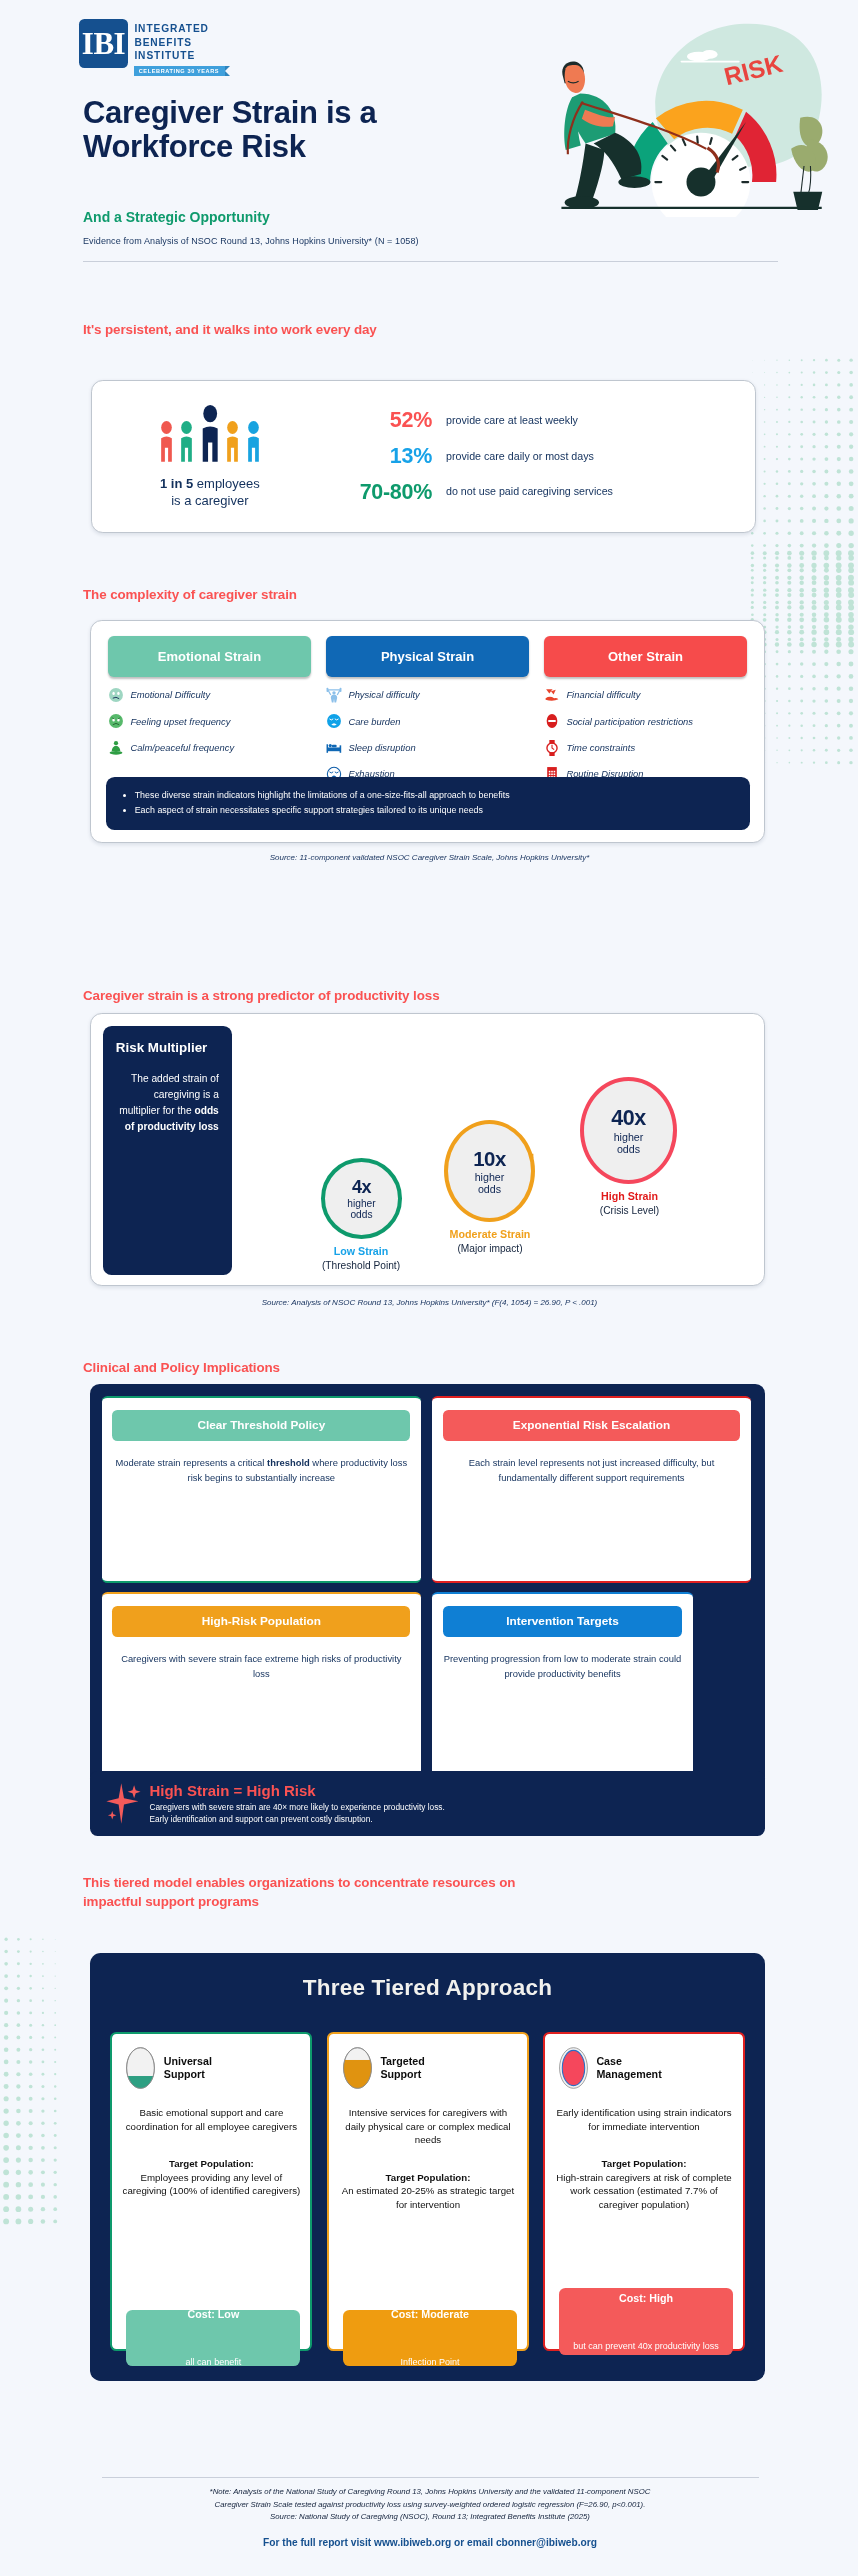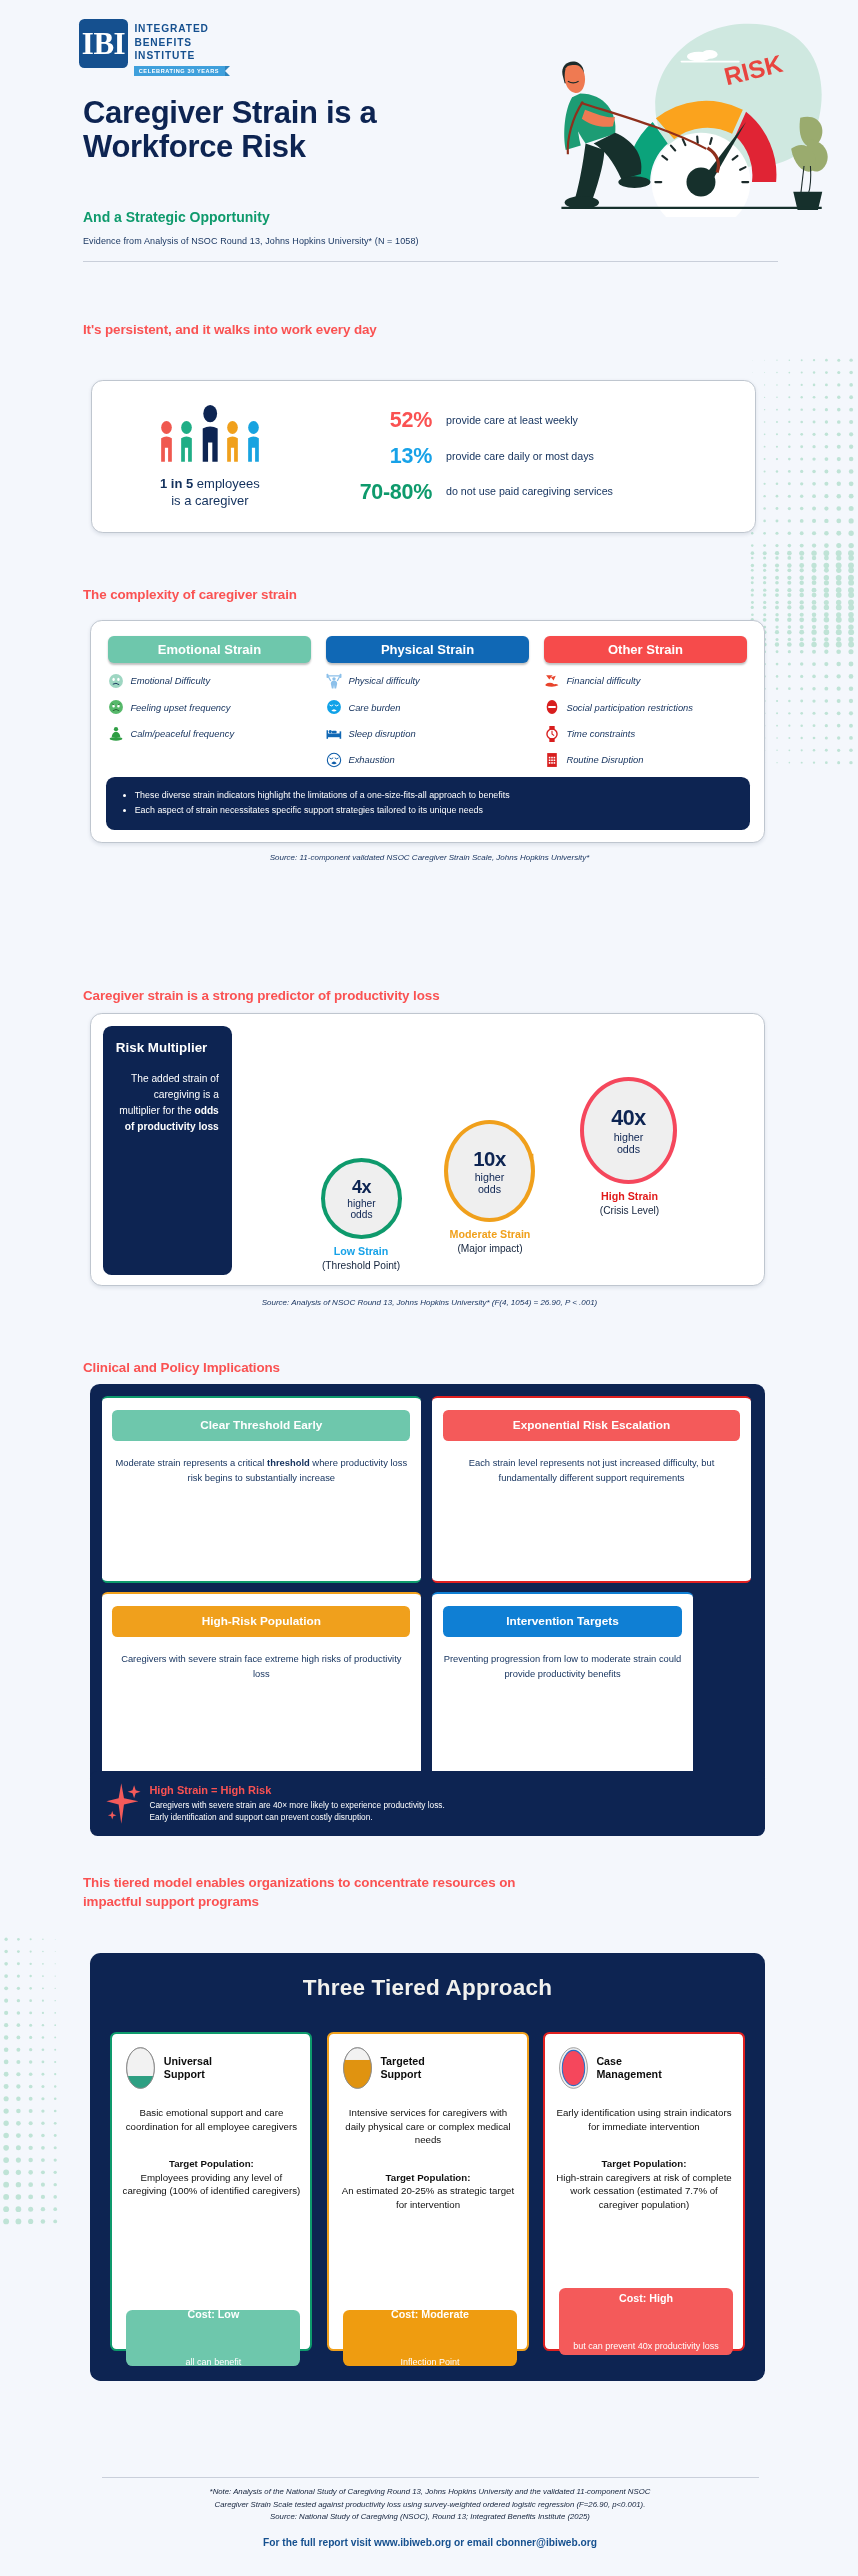--- a/index.html
+++ b/index.html
@@ -87,21 +87,21 @@
   .stat-caption {
     text-align: center; font-size: 13px; line-height: 1.28; margin-top: 9.7px; color:#12305c;
   }
   .stat-line { display: flex; align-items: center; }
   .stat-pct { font-size: 21.5px; font-weight: bold; text-align: right; width: 115px; letter-spacing: -0.3px;}
   .stat-desc { font-size: 10.7px; line-height: 1.3; margin-left: 14px; width: 177px; color:#12305c; }
 
   
   .strain-head {
     border-radius: 5.9px; color: #ffffff; font-size: 13px; font-weight: bold;
-    text-align: center; padding: 6px 0; box-shadow: 0 1.1px 2.1px rgba(0,0,0,.25);
+    text-align: center; padding: 13px 0; box-shadow: 0 1.1px 2.1px rgba(0,0,0,.25);
   }
   .strain-item { display: flex; align-items: center; gap: 6.4px; margin-top: 10.2px; }
   .strain-item .slabel { font-size: 9.4px; line-height: 1.22; color: #12305c; font-style: italic; }
   .strain-icon { width: 16px; height: 16px; flex: 0 0 16px; }
 
   .navy-note {
     background: #0d2452; border-radius: 8.6px; color: #ffffff;
     padding: 10.7px 18px 11.8px 18px;
   }
   .navy-note ul { margin: 0; padding-left: 10.7px; }
@@ -142,21 +142,21 @@
     width: 100%; border-radius: 5.4px; color: #ffffff; font-size: 11.8px;
     font-weight: bold; text-align: center; padding: 8.6px 3.2px;
   }
   .imp-body { font-size: 9.4px; line-height: 1.62; text-align: center; margin-top: 14px; color:#12305c; }
   .imp-body b { font-weight: bold; }
 
   .banner {
     position: absolute; background: #0d2452; border-radius: 7.5px; color: #fff;
     display: flex; align-items: center; padding: 9.7px 15px;
   }
-  .banner .btitle { color: #fa5252; font-size: 11px; font-weight: bold; margin-bottom: 2.7px; }
+  .banner .btitle { color: #fa5252; font-size: 15px; font-weight: bold; margin-bottom: 2.7px; }
   .banner .bline { font-size: 8.3px; line-height: 1.45; }
 
   
   .tier-wrap { position: absolute; background: #0d2452; border-radius: 10.7px; }
   .tier-title {
     text-align: center; color: #f1f1ee; font-size: 22.5px; font-weight: bold;
     padding-top: 21.5px; letter-spacing: 0.2px;
   }
   .tier-card {
     position: absolute; background: #ffffff; border-radius: 6.4px;
@@ -1022,21 +1022,21 @@
       <div class="l2">(Crisis Level)</div>
     </div>
   </div>
 
   <div class="src" style="top:1298px;">Source: Analysis of NSOC Round 13, Johns Hopkins University* (F(4, 1054) = 26.90, P &lt; .001)</div>
 
   <div class="sec-head" style="left:83px; top:1358px;">Clinical and Policy Implications</div>
 
   <div class="navy-frame" style="left:90px; top:1384px; width:675px; height:402px;">
     <div class="imp-card" style="left:11.8px; top:11.8px; width:319px; height:187px; border-top:2.7px solid #0e9a6c; border-bottom:2.7px solid #0e9a6c;">
-      <div class="imp-head" style="background:#6ec7ac;">Clear Threshold Early</div>
+      <div class="imp-head" style="background:#6ec7ac;">Clear Threshold Policy</div>
       <div class="imp-body"><span>Moderate strain represents a critical </span><b>threshold</b><span> where productivity loss risk begins to substantially increase</span></div>
     </div>
 
     <div class="imp-card" style="left:342px; top:11.8px; width:319px; height:187px; border-top:2.7px solid #e02020; border-bottom:2.7px solid #e02020;">
       <div class="imp-head" style="background:#f45a5a;">Exponential Risk Escalation</div>
       <div class="imp-body">Each strain level represents not just increased difficulty, but fundamentally different support requirements</div>
     </div>
 
     <div class="imp-card" style="left:11.8px; top:208px; width:319px; height:187px; border-top:2.7px solid #f0a01c; border-bottom:2.7px solid #f0a01c;">
       <div class="imp-head" style="background:#f0a01c;">High-Risk Population</div>

